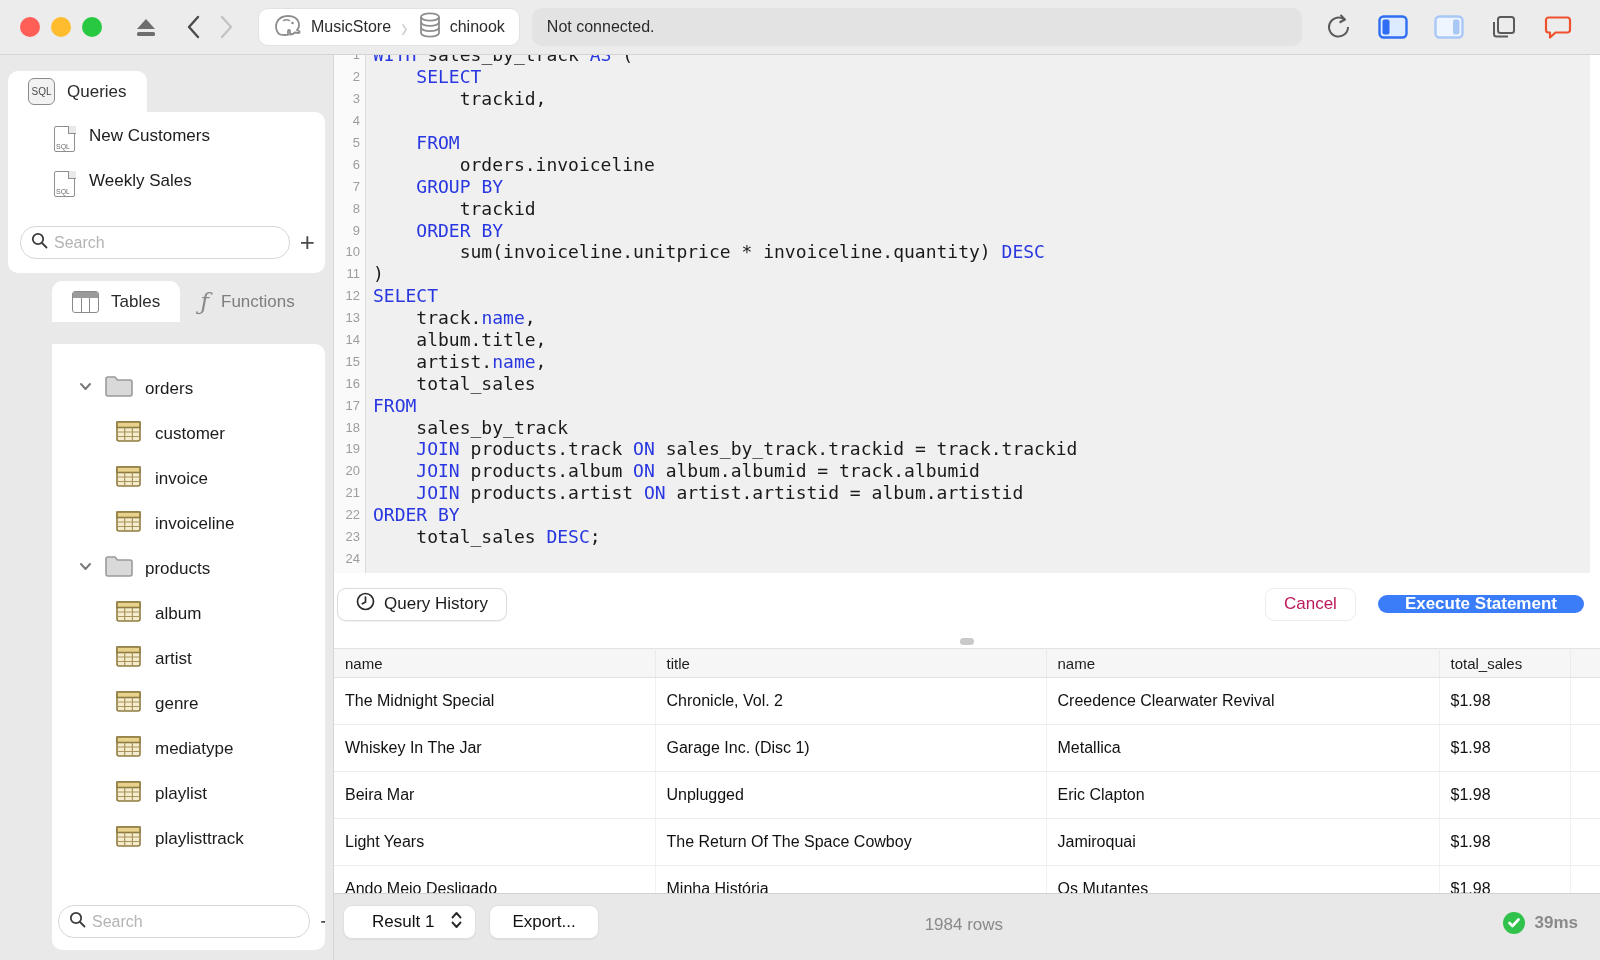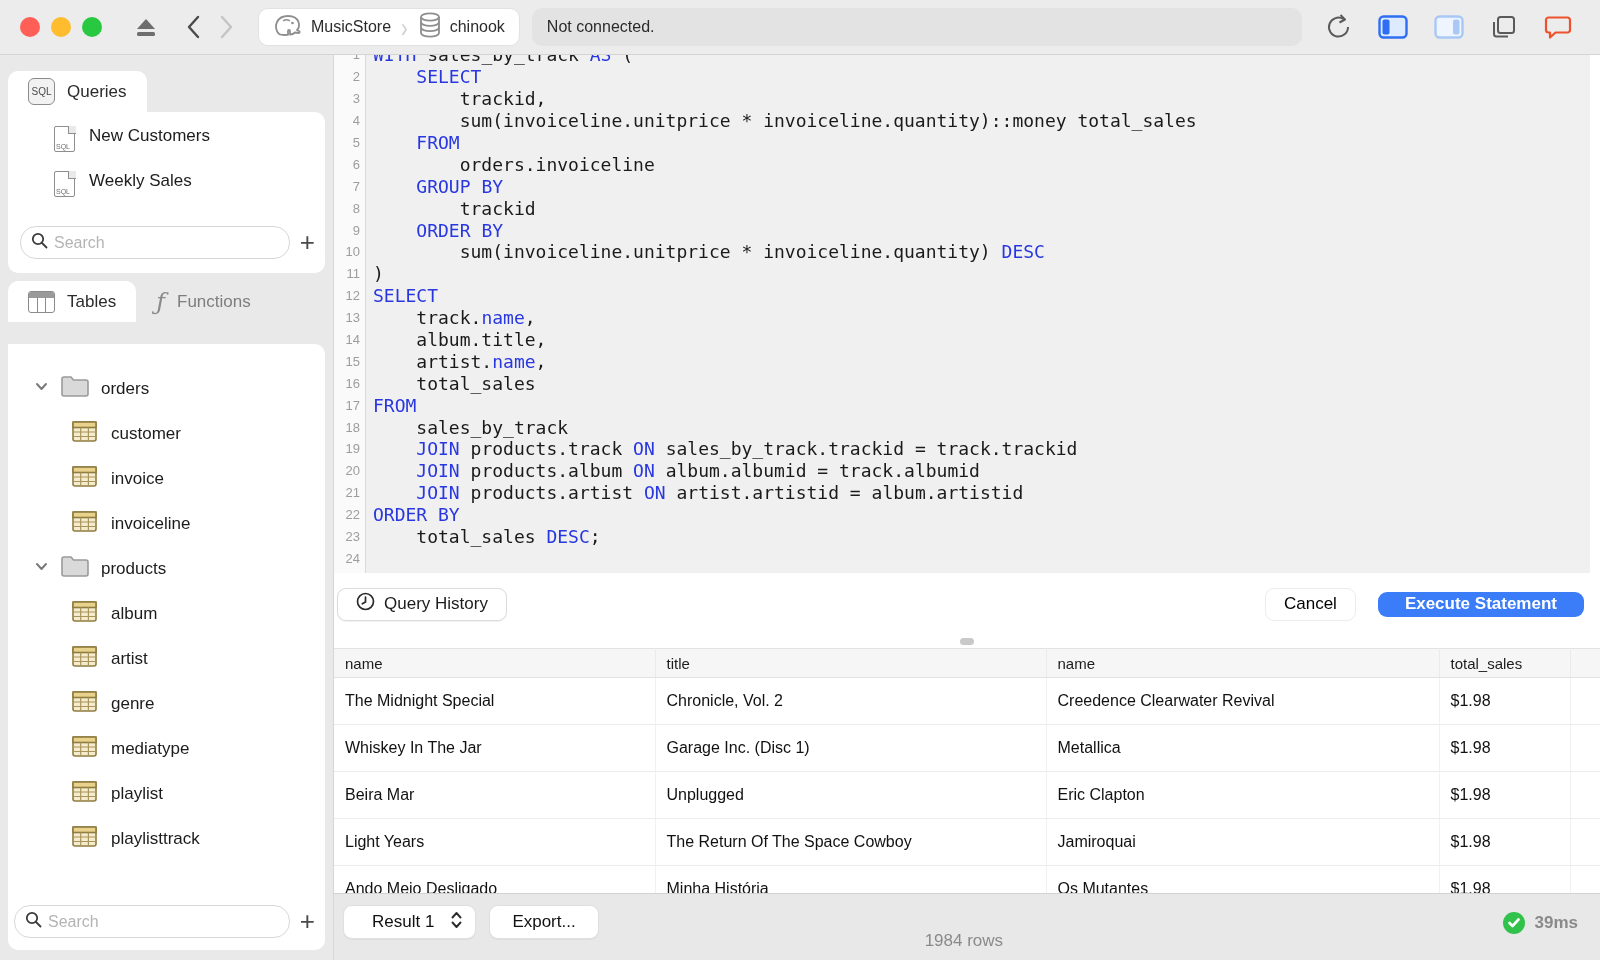--- a/index.html
+++ b/index.html
@@ -36,21 +36,21 @@
   .panel { background:#fff; border-radius:0 10px 10px 10px; }
   .queries-panel { padding:14px 6px 14px 6px; }
   .q-item { height:45px; display:flex; align-items:flex-start; gap:14px; padding-left:40px; border-radius:8px; font-size:17px; }
   .q-item.selected { background:#a9d0f7; }
   .search-row { display:flex; align-items:center; gap:10px; padding:0 4px 0 6px; margin-top:10px; }
   .search-box { flex:1; height:33px; background:#fff; border:1px solid #d7d7d7; border-radius:16px; display:flex; align-items:center; padding:0 10px; gap:6px; }
   .search-box input { border:none; outline:none; flex:1; font-size:16px; font-family:"Liberation Sans",sans-serif; color:#333; background:transparent; }
   .search-box input::placeholder { color:#b4b4b4; }
   .plus-btn { font-size:26px; color:#4a4a4a; font-weight:300; line-height:1; padding-bottom:2px; }
   .tables-panel { margin-top:22px; flex:1; min-height:0; position:relative; padding:22px 6px 58px 6px; overflow:hidden; margin-bottom:0; border-radius:0 10px 10px 10px; }
-  .tables-wrap { margin-top:8px; flex:1; display:flex; flex-direction:column; min-height:0; padding-bottom:10px; }
+  .tables-wrap { margin-top:8px; flex:1; display:flex; flex-direction:column; min-height:0; padding-bottom:10px;margin-left:44px; }
   .tree-item { height:45px; display:flex; align-items:center; gap:14px; font-size:17px; }
   .tree-item.folder { padding-left:20px; gap:10px; }
   .tree-item.table { padding-left:58px; }
   .tree-search { position:absolute; left:6px; right:6px; bottom:10px; background:#fff; display:flex; align-items:center; gap:10px; padding:2px 4px 2px 0; }
 
   
   .main { flex:1; min-width:0; display:flex; flex-direction:column; background:#fff; }
 
   
   .editor { height:518px; flex:0 0 518px; position:relative; background:#f0f0f0; overflow:hidden; }
@@ -58,42 +58,42 @@
   .editor-right-strip { position:absolute; right:0; top:0; bottom:0; width:10px; background:#fff; }
   .code-lines { position:relative; margin-top:-11px; }
   .code-line { display:flex; height:21.9px; align-items:center; }
   .ln { width:26px; flex:0 0 26px; text-align:right; font-size:13px; color:#9d9d9d; padding-right:0; }
   .code-text { padding-left:13px; font-family:"DejaVu Sans Mono", monospace; font-size:18px; white-space:pre; color:#1a1a1a; }
   .kw { color:var(--keyword,#2837e0); }
 
   
   .editor-actions { height:62px; flex:0 0 62px; background:#fff; display:flex; align-items:center; padding:0 16px 0 3px; }
   .btn { border:1px solid #dcdcdc; background:#fff; border-radius:9px; font-size:17px; color:#1c1c1c; display:flex; align-items:center; gap:9px; height:33px; padding:0 18px; box-shadow:0 0.5px 1px rgba(0,0,0,0.06); }
-  .btn.disabled { color:#000000; border-color:#ececec; box-shadow:none; }
+  .btn.disabled { color:#be185d; border-color:#ececec; box-shadow:none; }
   .spacer { flex:1; }
-  .btn-primary { background:var(--accent,#3b7df8); border:none; color:#fff; font-size:17px; font-weight:600; border-radius:9px; height:25px; display:flex; align-items:center; padding:0 27px; margin-left:22px; }
+  .btn-primary { background:var(--accent,#3b7df8); border:none; color:#fff; font-size:17px; font-weight:600; border-radius:9px; height:18px; display:flex; align-items:center; padding:0 27px; margin-left:22px; }
 
   
   .splitter { height:13px; flex:0 0 13px; background:#fff; display:flex; align-items:center; justify-content:center; }
   .splitter-dot { width:14px; height:7px; border-radius:4px; background:#c9c9c9; }
 
   
   .results { flex:1; min-height:0; overflow:hidden; background:#fff; }
   table { border-collapse:collapse; width:100%; table-layout:fixed; }
   thead th { height:29px; background:#f6f6f6; border-top:1px solid #e2e2e2; border-bottom:1px solid #e2e2e2; font-weight:400; font-size:15px; color:#1c1c1c; text-align:left; padding:0 0 0 11px; border-right:1px solid #ebebeb; }
   thead th:last-child { border-right:none; }
   tbody td { height:47px; font-size:16px; color:#111; padding:0 0 0 11px; border-bottom:1px solid #ececec; border-right:1px solid #f1f1f1; white-space:nowrap; overflow:hidden; }
   tbody td:last-child { border-right:none; }
 
   
   .statusbar { height:67px; flex:0 0 67px; background:#e8e8e8; border-top:1px solid #d2d2d2; position:relative; display:flex; align-items:flex-start; padding:11px 22px 0 9px; }
   .sb-widget { background:#fff; border:1px solid #e0e0e0; border-radius:9px; height:34px; display:flex; align-items:center; font-size:17px; color:#111; box-shadow:0 0.5px 1px rgba(0,0,0,0.05); }
   .result-select { padding:0 12px 0 28px; gap:16px; }
   .export-btn { margin-left:13px; padding:0 22px; }
-  .rows-count { position:absolute; left:50%; top:37px; transform:translateX(-54%); font-size:17px; color:#8a8a8a; }
+  .rows-count { position:absolute; left:50%; top:21px; transform:translateX(-54%); font-size:17px; color:#8a8a8a; }
   .sb-right { position:absolute; right:22px; top:18px; display:flex; align-items:center; gap:10px; font-size:17px; color:#8a8a8a;font-weight:bold; }
   .check-circle { width:22px; height:22px; border-radius:50%; background:var(--success,#31c24c); display:flex; align-items:center; justify-content:center; }
 
   
   .sql-badge { width:27px; height:27px; border:1.5px solid #8b8b8b; border-radius:6px; background:#f2f2f2; display:flex; align-items:center; justify-content:center; font-size:10px; color:#4a4a4a; letter-spacing:0; }
   .doc-sql { width:21px; height:26px; position:relative; border:1.5px solid #8e8e8e; border-radius:2px; background:#fff; flex:0 0 21px; }
   .doc-sql::before { content:""; position:absolute; top:-1.5px; right:-1.5px; width:7px; height:7px; background:#e9e9e9; border-left:1.5px solid #8e8e8e; border-bottom:1.5px solid #8e8e8e; }
   .doc-sql span { position:absolute; bottom:1px; left:1px; font-size:7px; color:#6e6e6e; }
   .tbl-icon-gray { width:27px; height:22px; border:1.5px solid #8b8b8b; border-radius:3px; background:#fff; overflow:hidden; display:flex; flex-direction:column; }
   .tbl-icon-gray .hd { height:6px; background:#9a9a9a; }
@@ -378,21 +378,20 @@
             <div class="code-line">
               <span class="ln">2</span>
               <span class="code-text"><span>    </span><span class="kw">SELECT</span></span>
             </div>
             <div class="code-line">
               <span class="ln">3</span>
               <span class="code-text"><span>        trackid,</span></span>
             </div>
             <div class="code-line">
               <span class="ln">4</span>
-              <span class="code-text"><span>        sum(invoiceline.unitprice * invoiceline.quantity)::money total_sales</span></span>
             </div>
             <div class="code-line">
               <span class="ln">5</span>
               <span class="code-text"><span>    </span><span class="kw">FROM</span></span>
             </div>
             <div class="code-line">
               <span class="ln">6</span>
               <span class="code-text"><span>        orders.invoiceline</span></span>
             </div>
             <div class="code-line">

